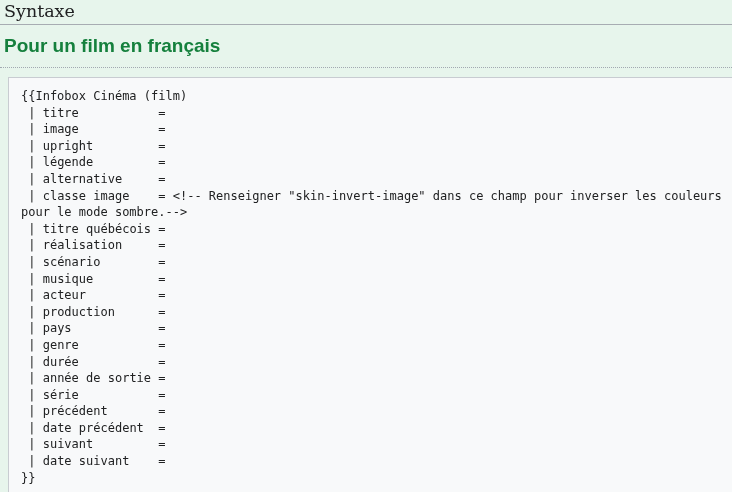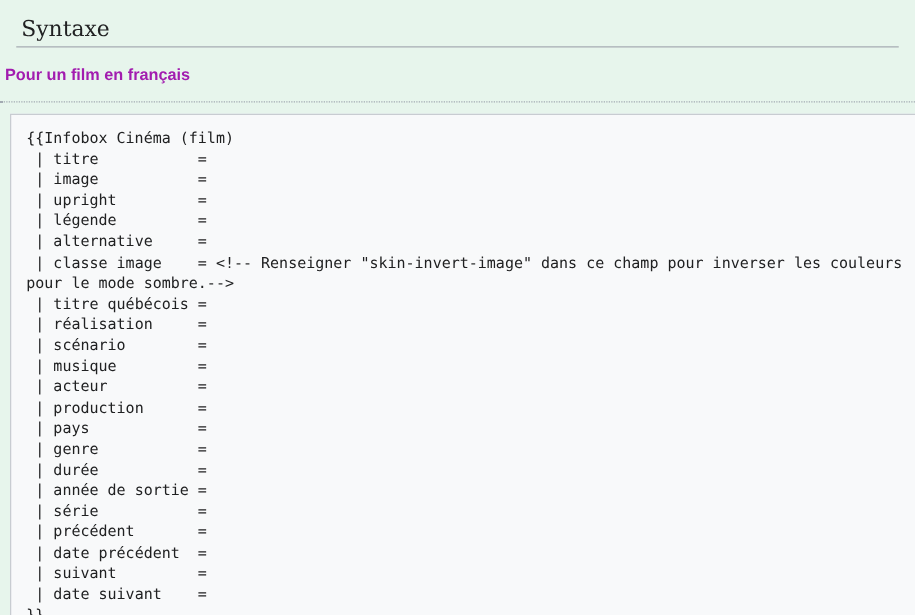--- a/index.html
+++ b/index.html
@@ -5,37 +5,37 @@
   html, body { margin: 0; padding: 0; }
   body {
     width: 732px;
     height: 492px;
     overflow: hidden;
     background: #e7f5ec;
     font-family: "Liberation Sans", sans-serif;
     color: #202122;
   }
   h2.section-heading {
-    margin: 13px;
+    margin: 0;
     padding: 0 0 2px 4px;
     font-family: "DejaVu Serif", serif;
     font-weight: 400;
     font-size: 17.5px;
     line-height: 22px;
     color: #202122;
     border-bottom: 1px solid #a7acb2;
   }
   h3.sub-heading {
     margin: 12px 0 0 0;
     padding: 0 0 12px 4px;
     font-family: "Liberation Sans", sans-serif;
     font-weight: 700;
-    font-size: 13px;
+    font-size: 19px;
     line-height: 18px;
-    color: #a21caf;
+    color: #15803d;
     border-bottom: 1px dotted #a2a9b1;
   }
   pre.code-block {
     margin: 9px -6px 0 8px;
     padding: 10px 8px 8px 12px;
     background: #f8f9fa;
     border: 1px solid #c8ccd1;
     font-family: "DejaVu Sans Mono", monospace;
     font-size: 12px;
     line-height: 16.6px;

